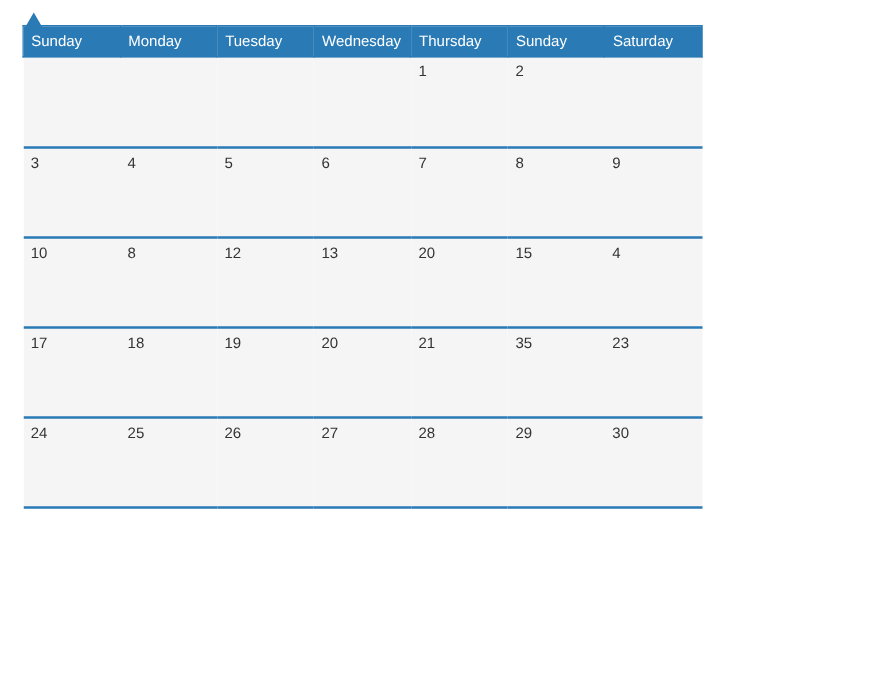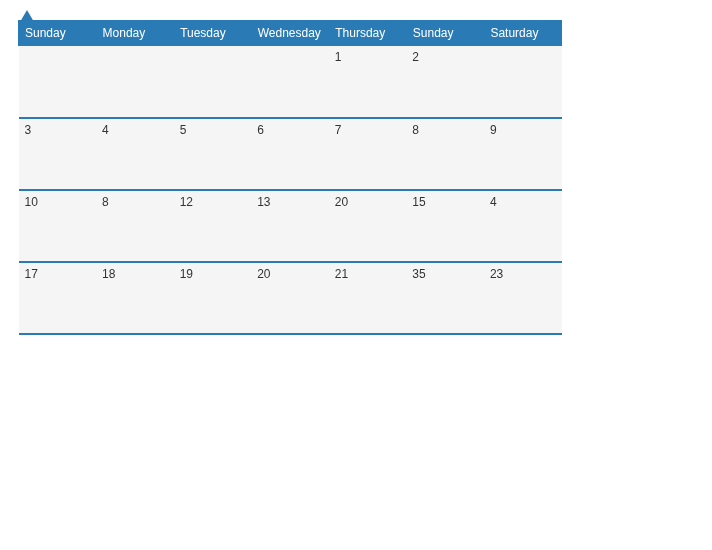--- a/index.html
+++ b/index.html
@@ -219,15 +219,38 @@
           <td>
             <span class="day-number">21</span>
           </td>
           <td>
             <span class="day-number">35</span>
           </td>
           <td>
             <span class="day-number">23</span>
           </td>
         </tr>
+        <tr>
+          <td>
+            <span class="day-number">24</span>
+          </td>
+          <td>
+            <span class="day-number">25</span>
+          </td>
+          <td>
+            <span class="day-number">26</span>
+          </td>
+          <td>
+            <span class="day-number">27</span>
+          </td>
+          <td>
+            <span class="day-number">28</span>
+          </td>
+          <td>
+            <span class="day-number">29</span>
+          </td>
+          <td>
+            <span class="day-number">30</span>
+          </td>
+        </tr>
       </tbody>
   </table>
 </div>
 
 </body></html>

